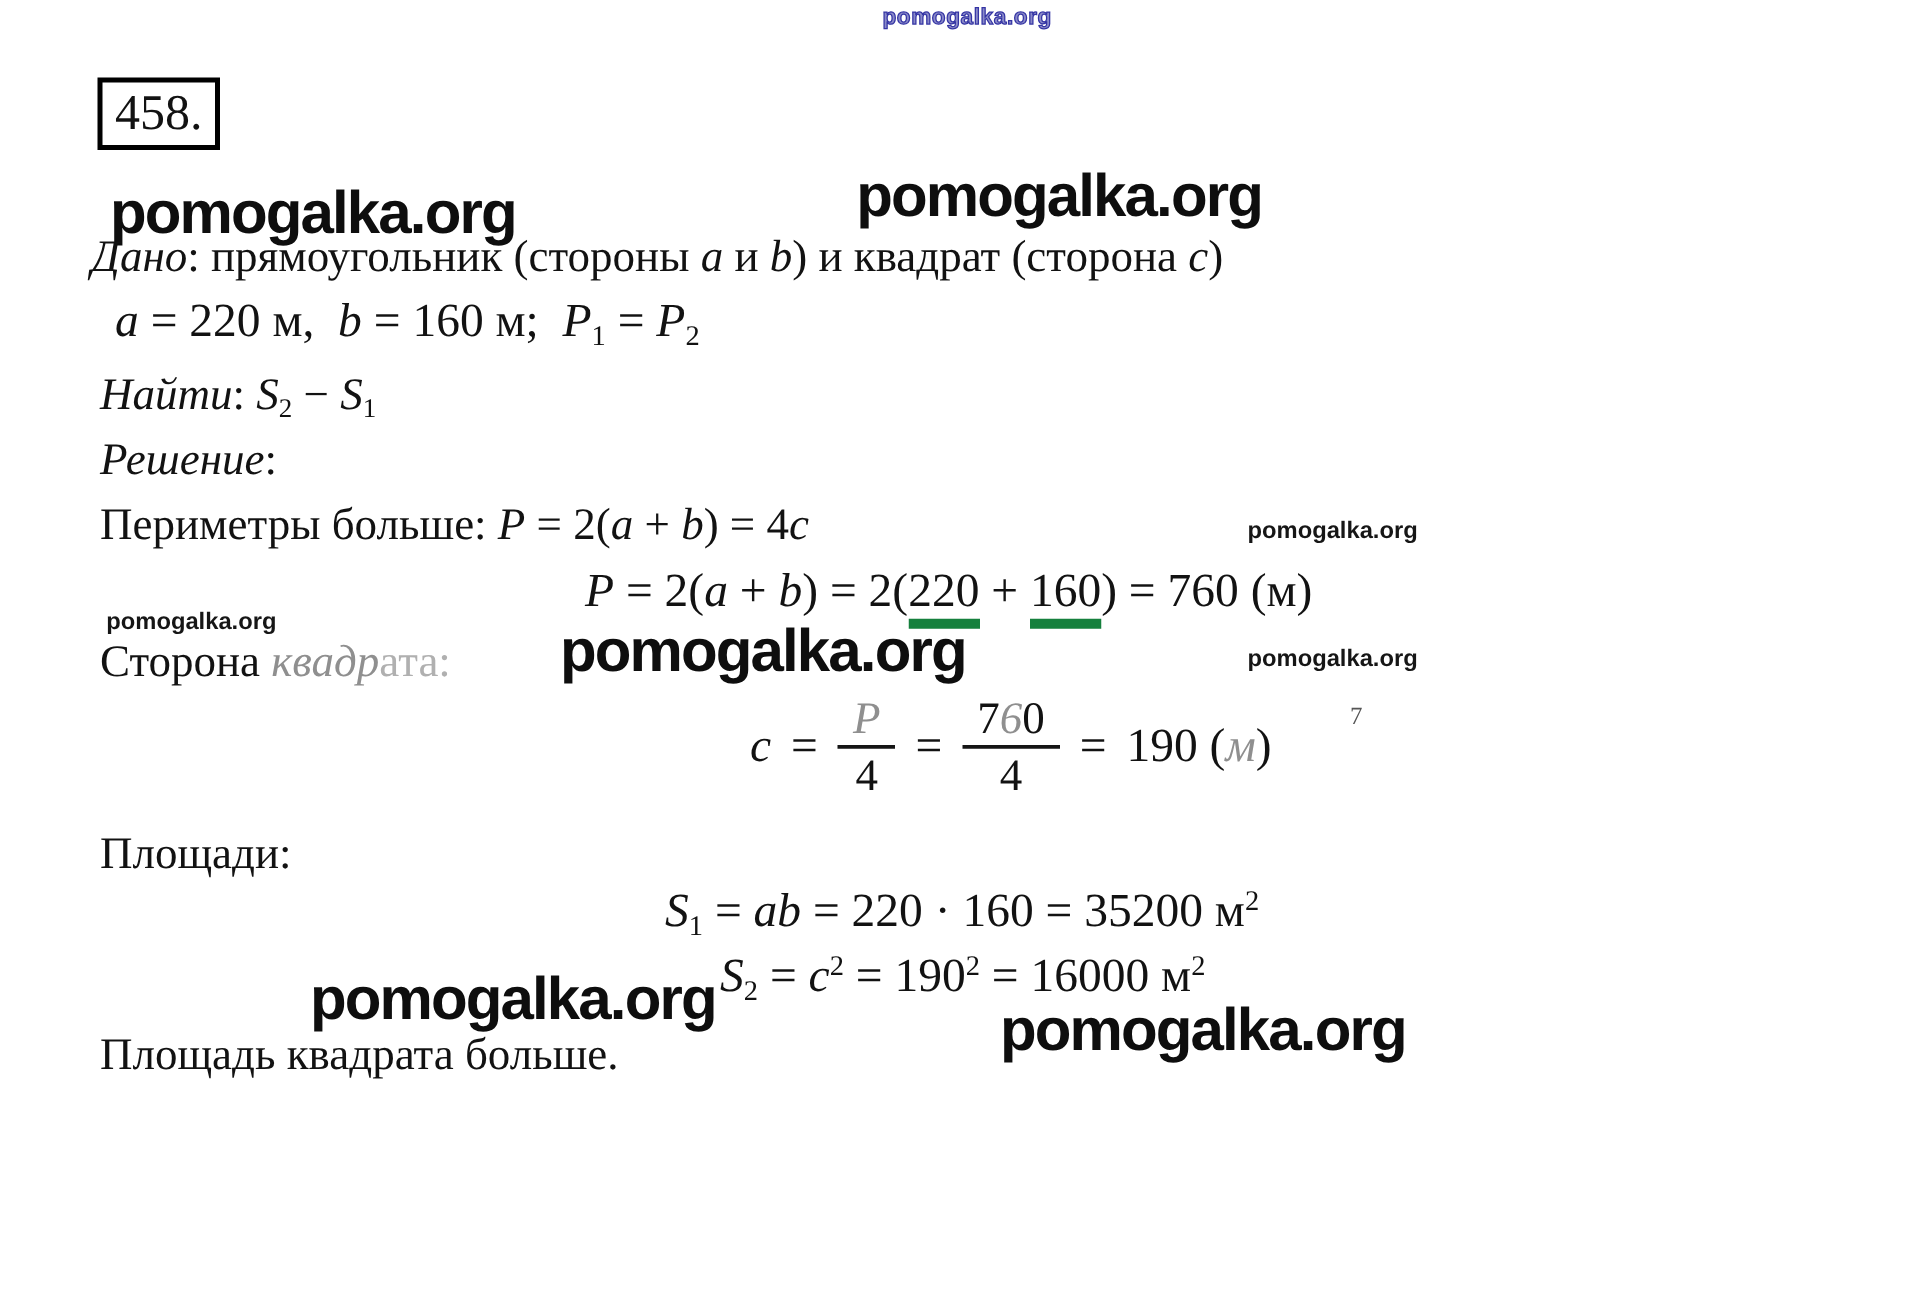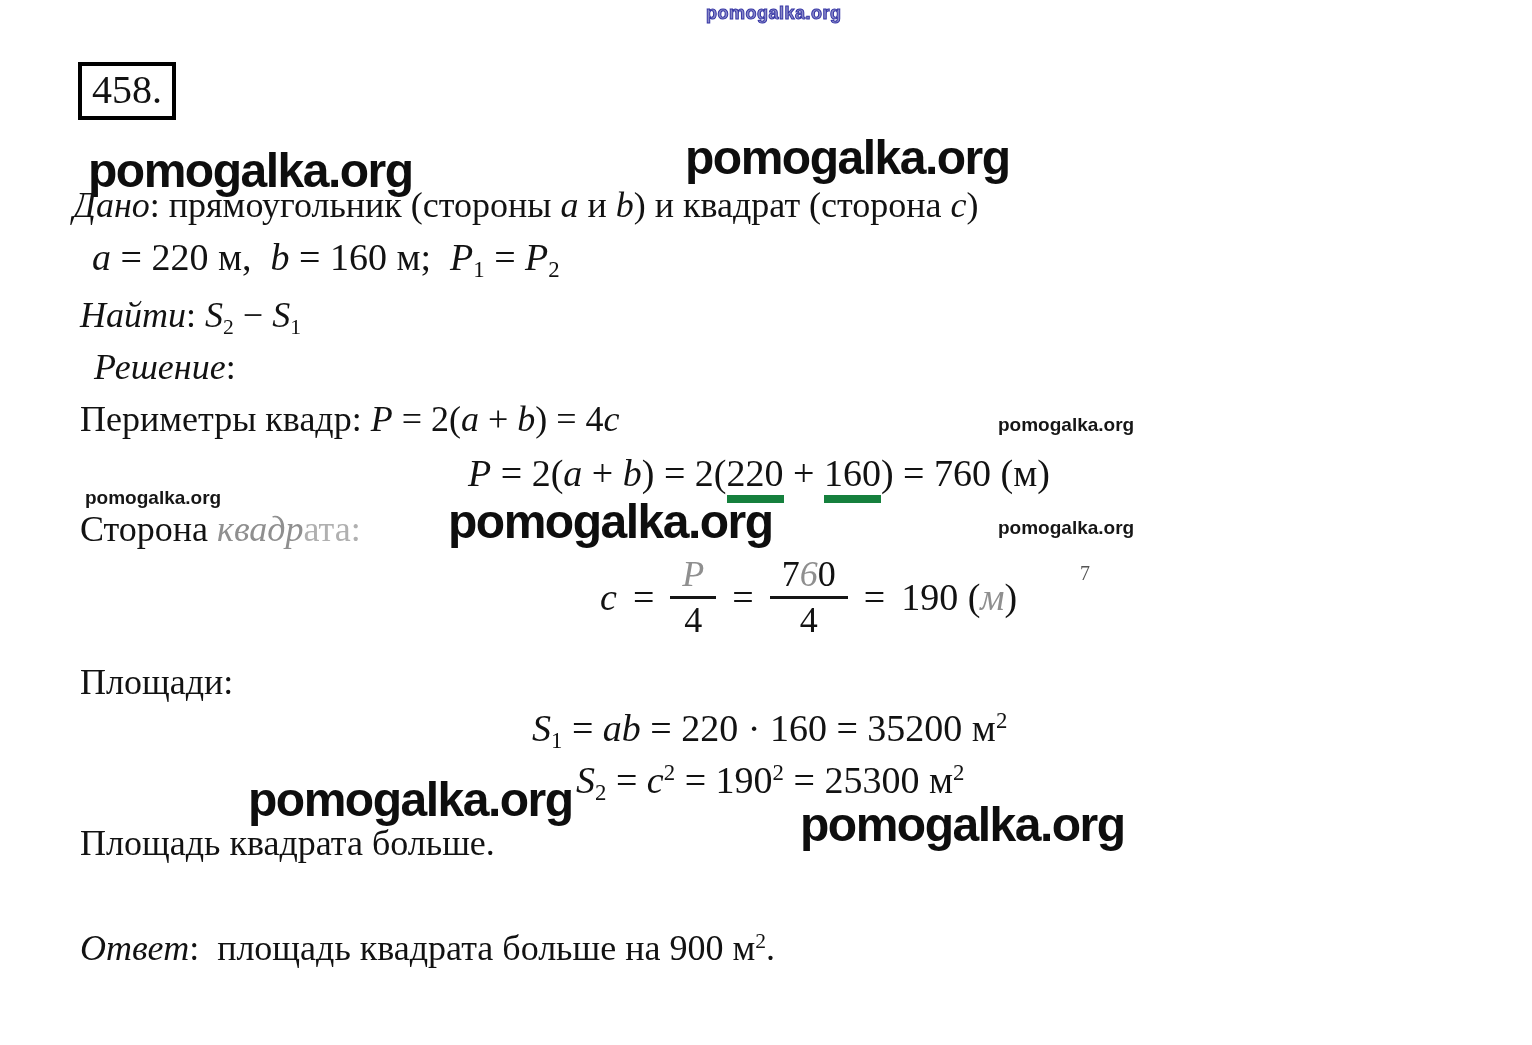--- a/index.html
+++ b/index.html
@@ -46,26 +46,26 @@
   </div>
 
   <div class="abs math" style="left:92px;top:237px;">
     <span class="it">a</span><span> = 220 м,&nbsp; </span><span class="it">b</span><span> = 160 м;&nbsp; </span><span class="it">P</span><span class="sub">1</span><span> = </span><span class="it">P</span><span class="sub">2</span>
   </div>
 
   <div class="abs line" style="left:80px;top:295px;">
     <span class="it">Найти</span><span>: </span><span class="it">S</span><span class="sub">2</span><span> − </span><span class="it">S</span><span class="sub">1</span>
   </div>
 
-  <div class="abs line" style="left:94px;top:347px;">
+  <div class="abs line" style="left:80px;top:347px;">
     <span class="it">Решение</span><span>:</span>
   </div>
 
   <div class="abs line" style="left:80px;top:399px;">
-    <span>Периметры квадр: </span><span class="it">P</span><span> = 2(</span><span class="it">a</span><span> + </span><span class="it">b</span><span>) = 4</span><span class="it">c</span>
+    <span>Периметры больше: </span><span class="it">P</span><span> = 2(</span><span class="it">a</span><span> + </span><span class="it">b</span><span>) = 4</span><span class="it">c</span>
   </div>
 
   <div class="abs wm-small" style="left:998px;top:414px;">pomogalka.org</div>
 
   <div class="abs math" style="left:468px;top:453px;">
     <span class="it">P</span><span> = 2(</span><span class="it">a</span><span> + </span><span class="it">b</span><span>) = 2(</span><span class="u-art">220</span><span> + </span><span class="u-art">160</span><span>) = 760 (м)</span>
   </div>
 
   <div class="abs wm-small" style="left:85px;top:487px;">pomogalka.org</div>
 
@@ -98,25 +98,22 @@
 
   <div class="abs line" style="left:80px;top:662px;">Площади:</div>
 
   <div class="abs math" style="left:532px;top:708px;">
     <span class="it">S</span><span class="sub">1</span><span> = </span><span class="it">ab</span><span> = 220 · 160 = 35200 м</span><span class="sup">2</span>
   </div>
 
   <div class="abs wm-big" style="left:248px;top:772px;">pomogalka.org</div>
 
   <div class="abs math" style="left:576px;top:760px;">
-    <span class="it">S</span><span class="sub">2</span><span> = </span><span class="it">c</span><span class="sup">2</span><span> = 190</span><span class="sup">2</span><span> = 25300 м</span><span class="sup">2</span>
+    <span class="it">S</span><span class="sub">2</span><span> = </span><span class="it">c</span><span class="sup">2</span><span> = 190</span><span class="sup">2</span><span> = 16000 м</span><span class="sup">2</span>
   </div>
 
   <div class="abs wm-big" style="left:800px;top:797px;">pomogalka.org</div>
 
   <div class="abs line" style="left:80px;top:823px;">Площадь квадрата больше.</div>
 
 
-  <div class="abs line" style="left:80px;top:928px;">
-    <span class="it">Ответ</span><span>:&nbsp; </span><span>площадь квадрата больше на 900 м</span><span class="sup">2</span><span>.</span>
-  </div>
 
 </div>
 
 </body></html>

